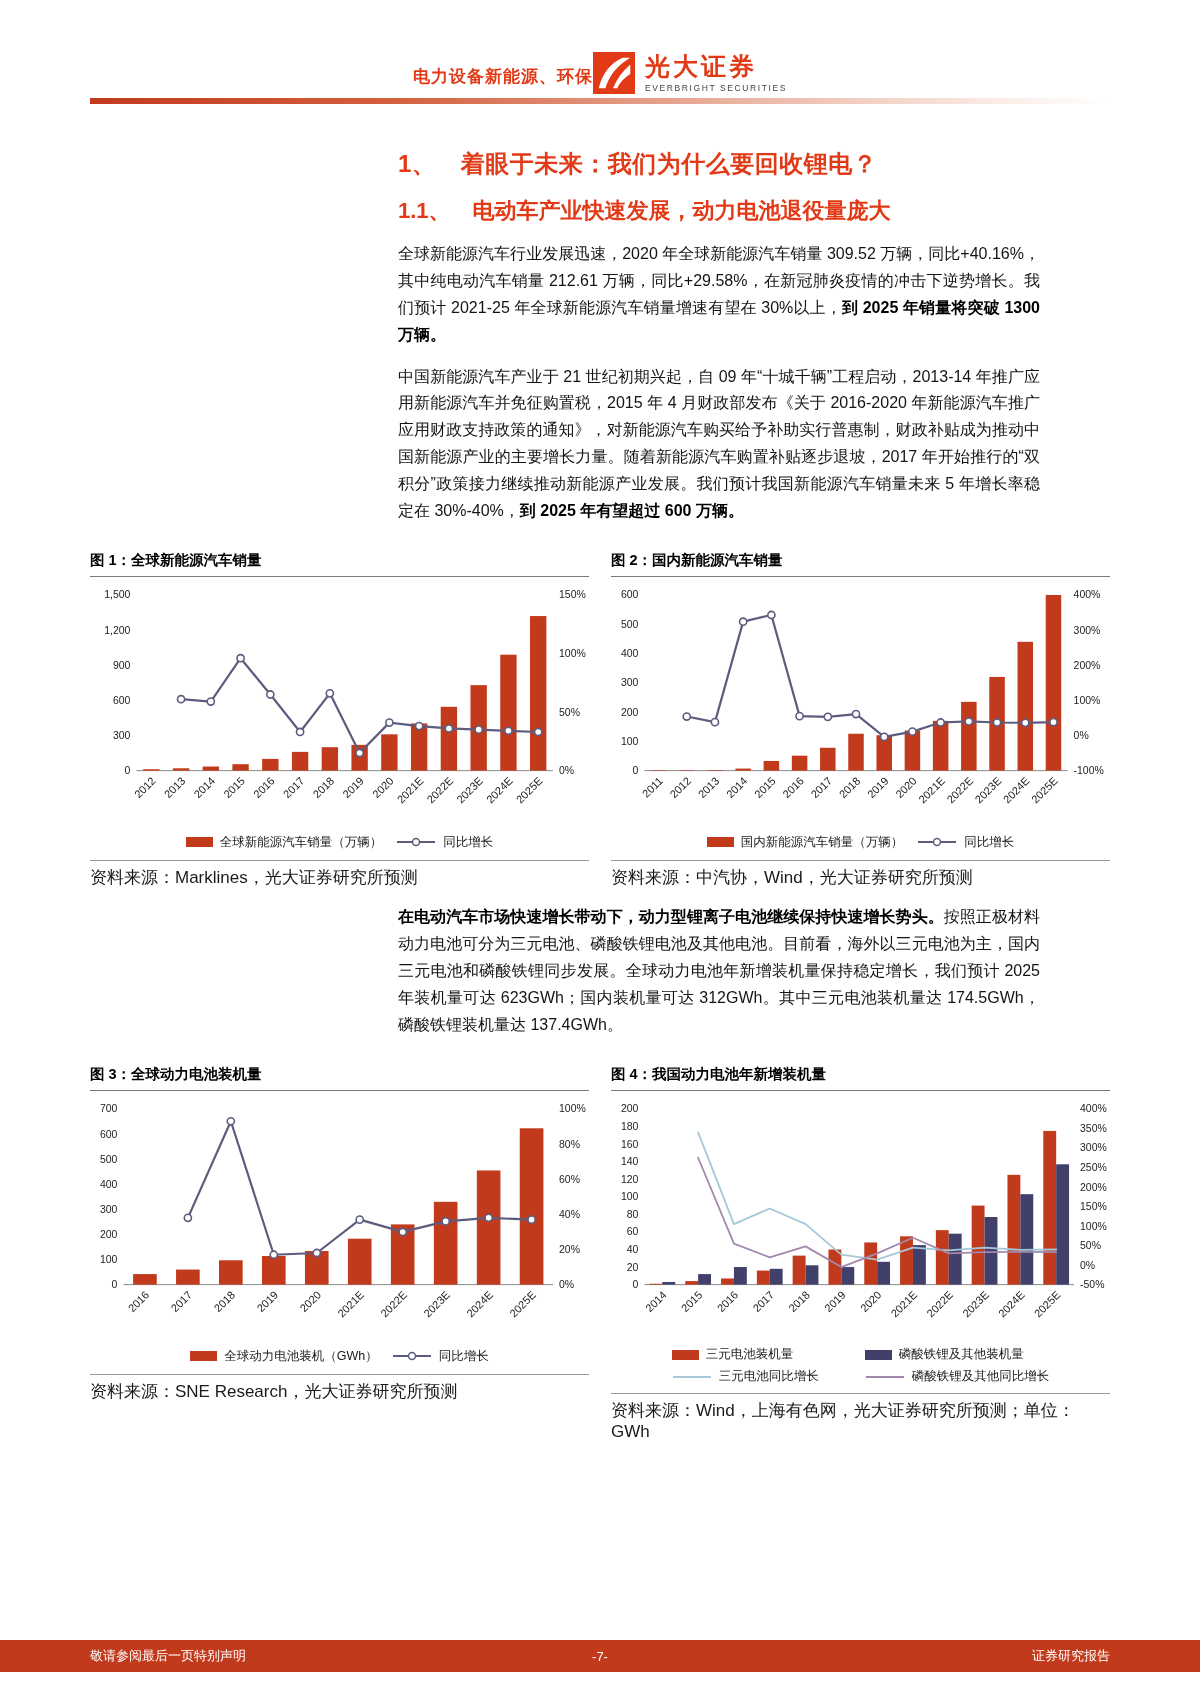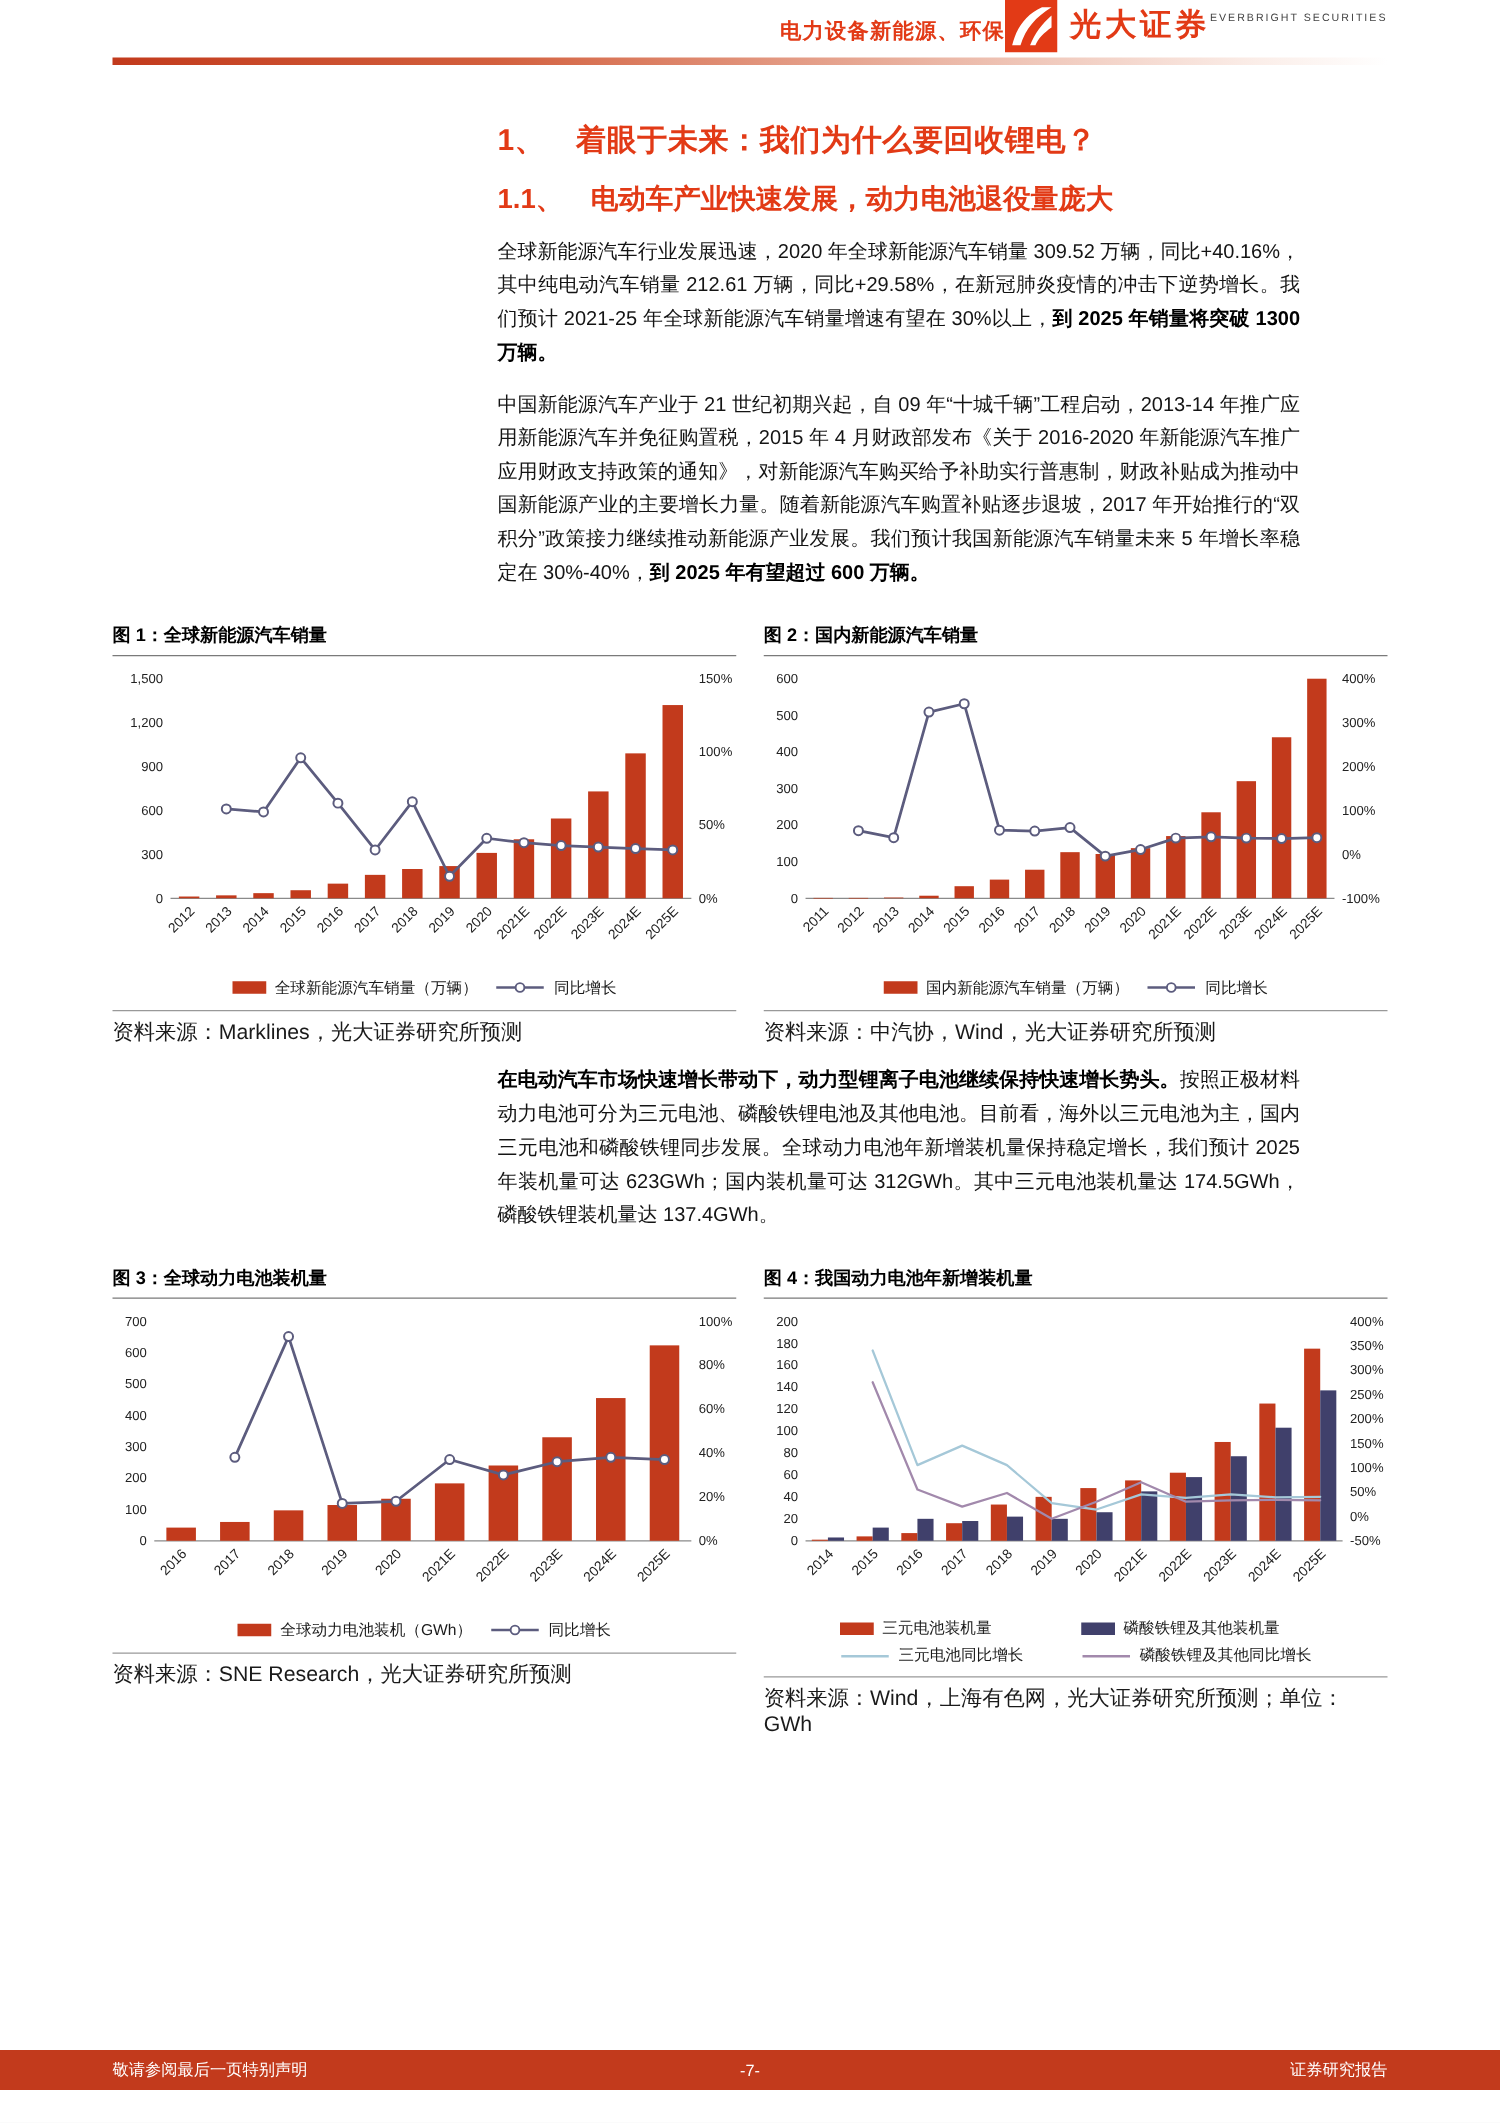--- a/index.html
+++ b/index.html
@@ -2,24 +2,24 @@
 <html style="--accent: #E23A16; --footer-bg: #C23A1C;"><head>
 <meta charset="utf-8">
 <style>
   * { margin:0; padding:0; box-sizing:border-box; }
   :root { --accent:#E23A16; --bar-red:#C23A1C; --footer-bg:#C23A1C; }
   body { background:#eee; font-family:"Liberation Sans","DejaVu Sans",sans-serif; }
   .page { width:1200px; height:1698px; margin:0 auto; background:#fff; position:relative;
           padding:0 90px; overflow:hidden; }
 
   
-  .header { display:flex; justify-content:flex-end; align-items:flex-end; }
+  .header { padding-top:52px; display:flex; justify-content:center; align-items:flex-end; }
   .category { color:var(--accent); font-weight:bold; font-size:17px; padding-bottom:10px; letter-spacing:1px; }
   .brand { display:flex; align-items:center; gap:10px; padding-bottom:4px; }
-  .brand-text { display:flex; flex-direction:row; line-height:1.1; }
+  .brand-text { display:flex; flex-direction:column; line-height:1.1; }
   .brand-cn { font-size:25px; font-weight:bold; color:var(--accent); letter-spacing:3px; }
   .brand-en { font-size:8.5px; color:#444; letter-spacing:1.6px; margin-top:3px; }
   .header-rule { height:6px; background:linear-gradient(90deg,#C23A1C 0%,#D3603E 30%,#EBB7A6 65%,#FBEEE9 90%,#fff 100%); }
 
   
   .text-col { margin-left:308px; margin-right:70px; }
   h1.title { color:var(--accent); font-size:24px; font-weight:bold; margin-top:44px; letter-spacing:0.5px; }
   h2.subtitle { color:var(--accent); font-size:22px; font-weight:bold; margin-top:16px; }
   p.body-para { font-size:16px; line-height:1.68; color:#141414; text-align:justify; margin-top:15px; }
   p.body-para b { color:#000; }

